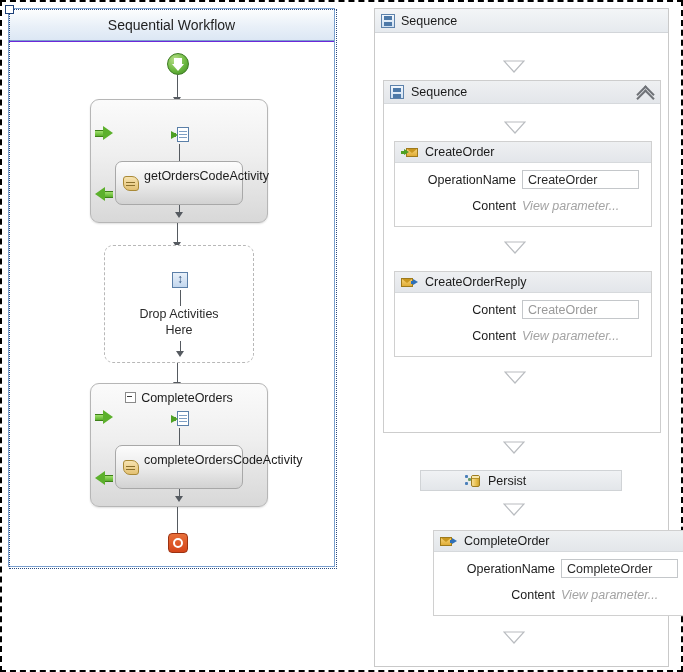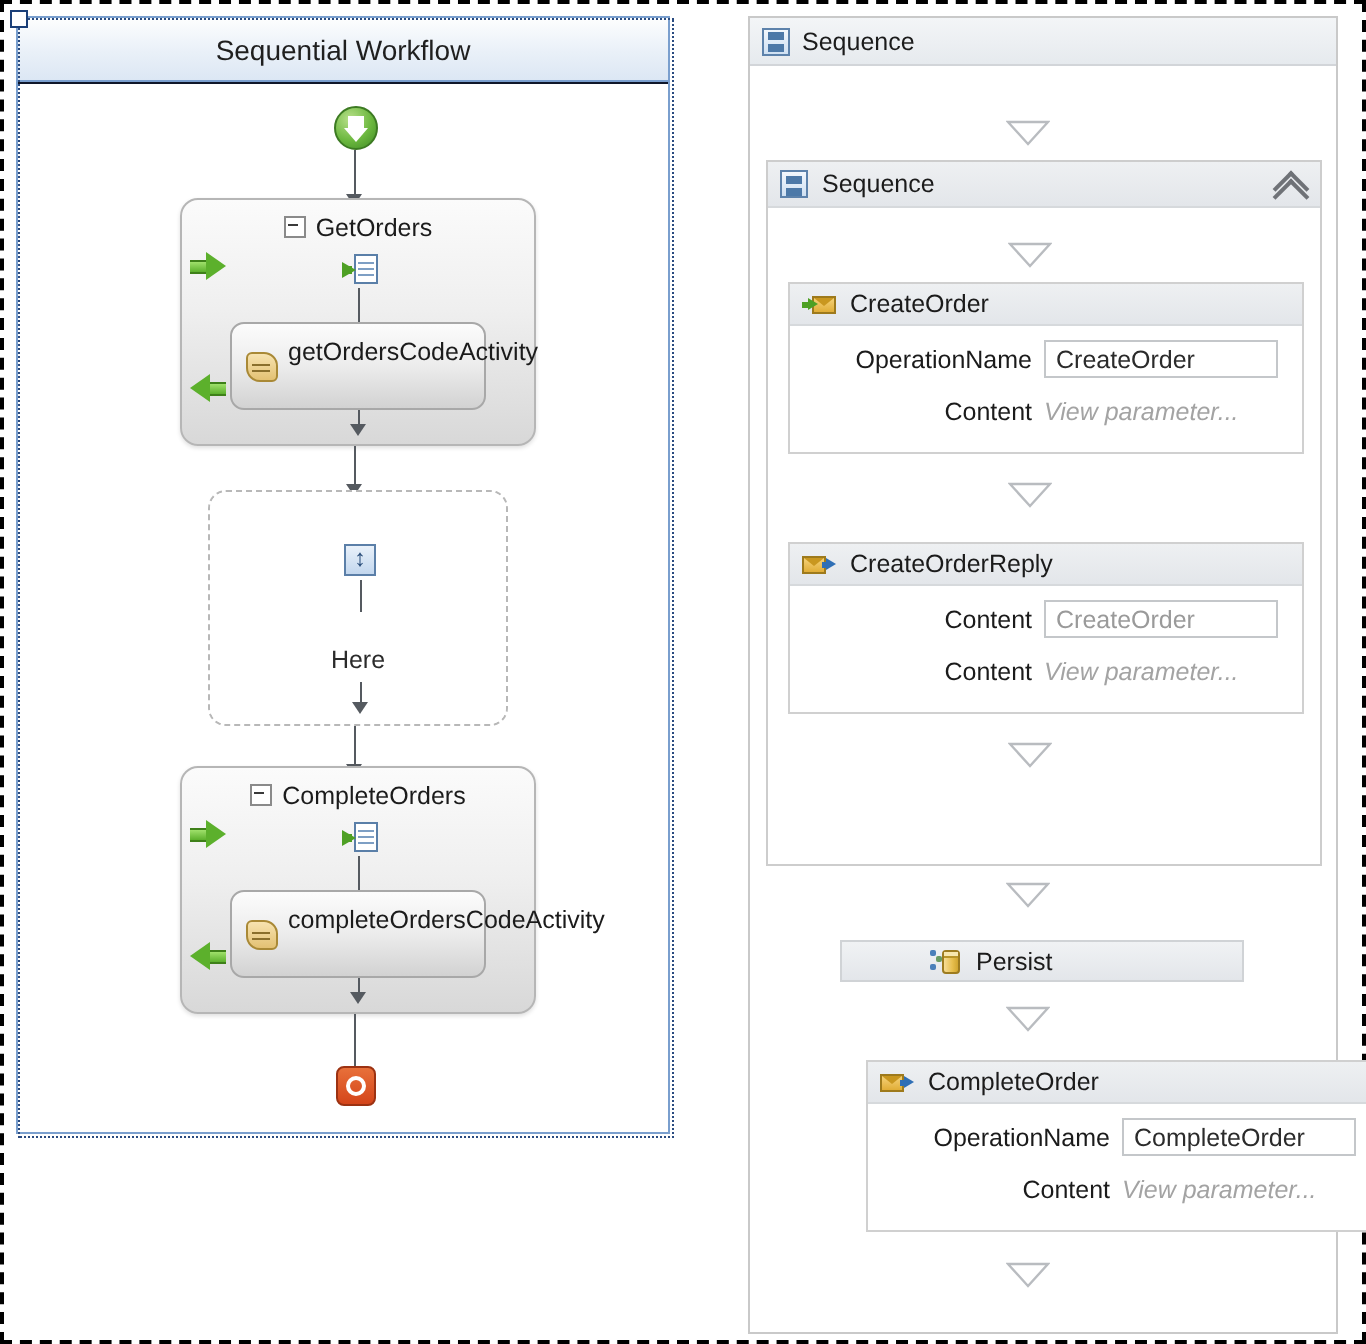--- a/index.html
+++ b/index.html
@@ -15,21 +15,21 @@
     background: #fff;
     box-sizing: border-box;
     border: 2px dashed #000;
   }
 
   
   #left-panel {
     position: absolute;
     left: 6px; top: 6px;
     width: 327px; height: 559px;
-    background: #0f172a;
+    background: #6d28d9;
     border: 1px solid #7a9fce;
     box-sizing: border-box;
   }
   .sel-handle {
     position: absolute;
     left: 3px; top: 3px;
     width: 7px; height: 7px;
     background: #ffffff;
     border: 1px solid #1b3f78;
     z-index: 30;
@@ -518,23 +518,20 @@
   <div id="left-panel">
     <div id="wf-title">Sequential Workflow</div>
 
     <div id="wf-canvas">
 
       <div class="start-icon" style="left:158px; top:11px;"></div>
       <div class="conn" style="left:168px; top:33px; height:24px;"></div>
       <div class="arrow-down" style="left:164px; top:55px;"></div>
 
       <div class="act-box act-solid" style="left:81px; top:57px; width:178px; height:124px;">
-        <div class="act-title">
-          <span class="collapse-box"></span><span>GetOrders</span>
-        </div>
 
         <div class="recv-icon" style="left:80px; top:27px;">
           <div class="page">
             <i style="top:3px;"></i>
               <i style="top:6px;"></i>
               <i style="top:9px;"></i>
           </div>
           <div class="gtail"></div>
           <div class="garrow"></div>
         </div>
@@ -556,20 +553,21 @@
         <div class="conn" style="left:88px; top:105px; height:10px;"></div>
         <div class="arrow-down" style="left:84px; top:112px;"></div>
       </div>
 
       <div class="conn" style="left:168px; top:181px; height:22px;"></div>
       <div class="arrow-down" style="left:164px; top:200px;"></div>
 
       <div class="act-box act-dashed" style="left:95px; top:203px; width:150px; height:118px;">
         <div class="persist-blue" style="left:67px; top:26px;"></div>
         <div class="conn" style="left:75px; top:44px; height:16px;"></div>
+        <div class="drop-hint" style="top:60px;">Drop Activities</div>
         <div class="drop-hint" style="top:76px;">Here</div>
         <div class="conn" style="left:75px; top:95px; height:14px;"></div>
         <div class="arrow-down" style="left:71px; top:105px;"></div>
       </div>
 
       <div class="conn" style="left:168px; top:321px; height:22px;"></div>
       <div class="arrow-down" style="left:164px; top:340px;"></div>
 
       <div class="act-box act-solid" style="left:81px; top:341px; width:178px; height:124px;">
         <div class="act-title">

